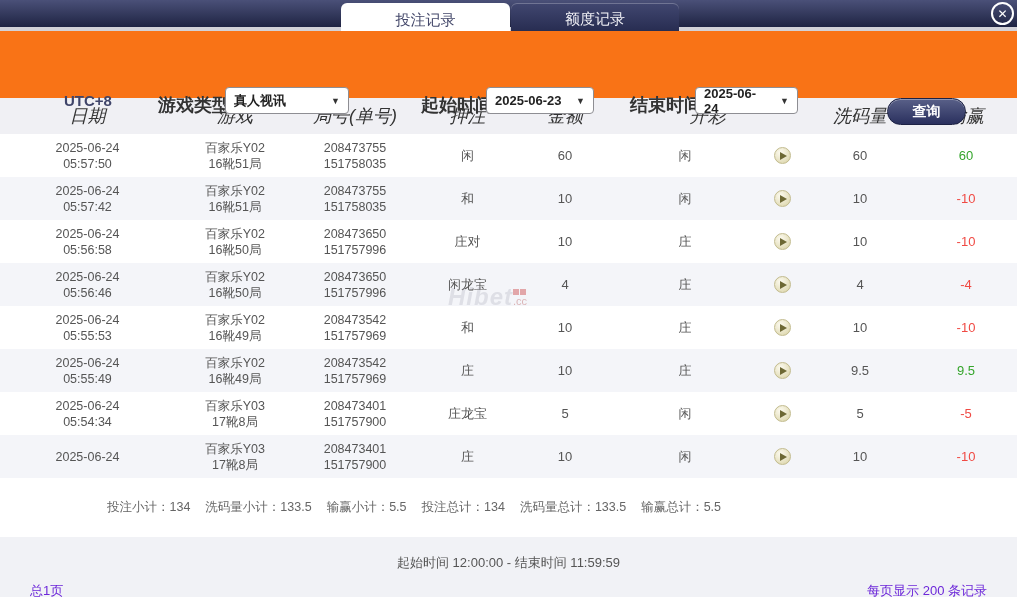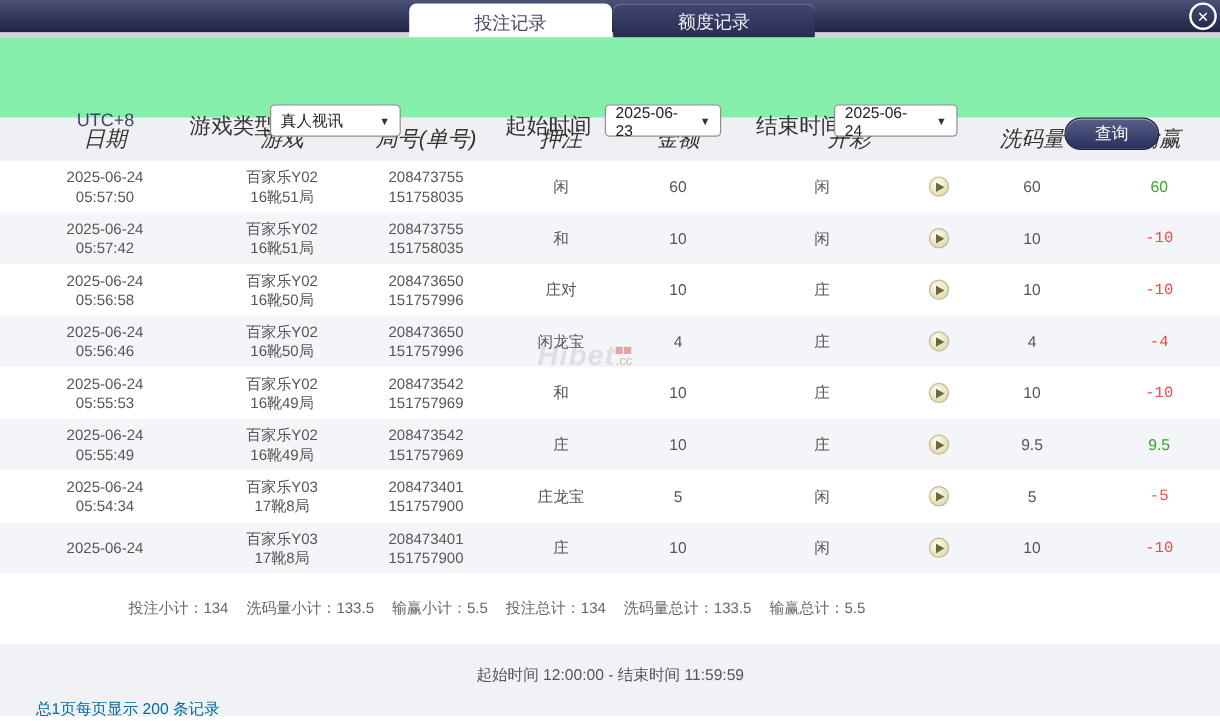--- a/index.html
+++ b/index.html
@@ -15,21 +15,21 @@
   .tab.active { left:341px; width:169px; height:35px; background:#fff;
     color:#44486a; line-height:34px; }
   .tab.inactive { left:511px; width:168px; height:33px;
     background:linear-gradient(#414770,#23284c); color:#f0f0f5; line-height:31px;
     box-shadow:inset 0 1px 0 rgba(255,255,255,.25); }
   .close-btn { position:absolute; top:2px; right:3px; width:23px; height:23px;
     border:2px solid #fff; border-radius:50%; color:#fff; font-size:12px;
     display:flex; align-items:center; justify-content:center; cursor:pointer; }
 
   
-  .filters { position:relative; height:67px; background:#86efac; }
+  .filters { position:relative; height:67px; background:#f97316;font-weight:bold; }
   .filters .lbl { position:absolute; top:62px; font-size:18px; color:#333; }
   .tz { position:absolute; left:64px; top:61px; font-size:15px; color:#3f4469; }
   .sel { position:absolute; top:56px; height:27px; background:#fff;
     border:1px solid #8e8e93; border-radius:4px; display:flex; align-items:center;
     padding:0 8px; font-size:13px; color:#222; cursor:pointer; }
   .sel .arrow { margin-left:auto; font-size:9px; color:#333; padding-left:10px; }
   .btn-query { position:absolute; left:887px; top:67px; width:79px; height:27px;
     border-radius:14px; background:linear-gradient(#596088,#2a305e);
     border:1px solid #1d2244; color:#fff; font-size:14px; display:flex;
     align-items:center; justify-content:center; cursor:pointer;
@@ -38,21 +38,21 @@
   
   .grid9 { display:grid; grid-template-columns:175px 120px 120px 105px 90px 150px 45px 110px 102px; }
   .thead { height:36px; background:#f0f0f4; align-items:center; }
   .th { text-align:center; font-size:18px; color:#333;font-style:italic; }
   .th.span2 { grid-column:span 2; }
   .tr { height:43px; align-items:center; background:#fff; }
   .tr.alt { background:#f4f5f9; }
   .td { text-align:center; font-size:13px; color:#555; line-height:16px; }
   .td .sub { font-size:12.5px; color:#555; }
   .td.green { color:#35a52c; }
-  .td.red { color:#f04a44;font-family:Liberation Mono, monospace; }
+  .td.red { color:#f04a44; }
   .play-btn { display:inline-flex; width:17px; height:17px; border-radius:50%;
     background:radial-gradient(circle at 38% 32%, #fdfbf1, #d8d1a2);
     border:1px solid #c2bb8e; align-items:center; justify-content:center;
     cursor:pointer; }
   .play-tri { width:0; height:0; border-left:7px solid #6d6834;
     border-top:4px solid transparent; border-bottom:4px solid transparent;
     margin-left:2px; }
 
   
   .watermark { position:absolute; left:448px; top:283px; pointer-events:none;
@@ -66,45 +66,45 @@
     color:rgba(180,80,80,.4); }
 
   
   .summary { height:59px; display:flex; align-items:center; padding-left:107px;
     gap:15px; font-size:12.5px; color:#666; background:#fff; }
   .summary .s-item { white-space:nowrap; }
 
   
   .footer { height:60px; background:#f1f2f6; padding-top:17px; }
   .f-range { text-align:center; font-size:13px; color:#555; }
-  .f-row { display:flex; padding:0 30px;
-    margin-top:10px; font-size:13px; color:#0369a1; }
+  .f-row { display:flex; justify-content:space-between; padding:0 30px;
+    margin-top:10px; font-size:13px; color:#6d28d9; }
 </style>
 </head>
 <body>
 
 <div class="topbar">
   <div class="tab inactive">额度记录</div>
   <div class="tab active">投注记录</div>
   <div class="close-btn">
     <span>✕</span>
   </div>
 </div>
 
 <div class="filters">
   <span class="tz">UTC+8</span>
 
   <span class="lbl" style="left:158px">游戏类型</span>
-  <div class="sel" style="left:225px; width:109px">
+  <div class="sel" style="left:225px; width:124px">
     <span>真人视讯</span>
     <span class="arrow">▼</span>
   </div>
 
   <span class="lbl" style="left:421px">起始时间</span>
-  <div class="sel" style="left:504px; width:97px">
+  <div class="sel" style="left:486px; width:108px">
     <span>2025-06-23</span>
     <span class="arrow">▼</span>
   </div>
 
   <span class="lbl" style="left:630px">结束时间</span>
   <div class="sel" style="left:695px; width:103px">
     <span>2025-06-24</span>
     <span class="arrow">▼</span>
   </div>
 

